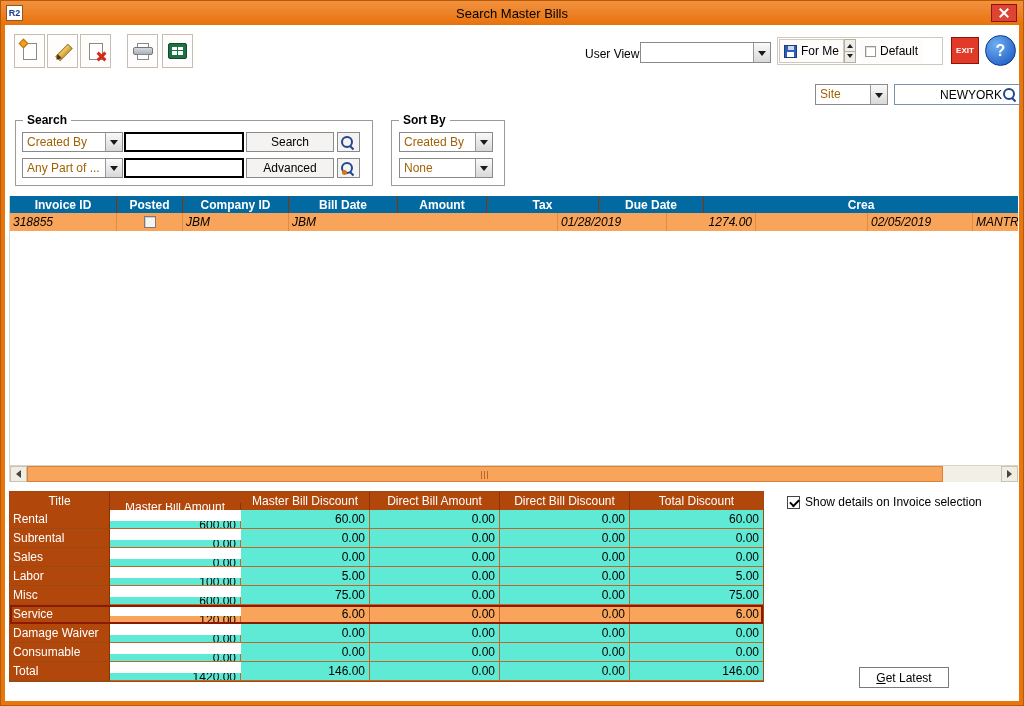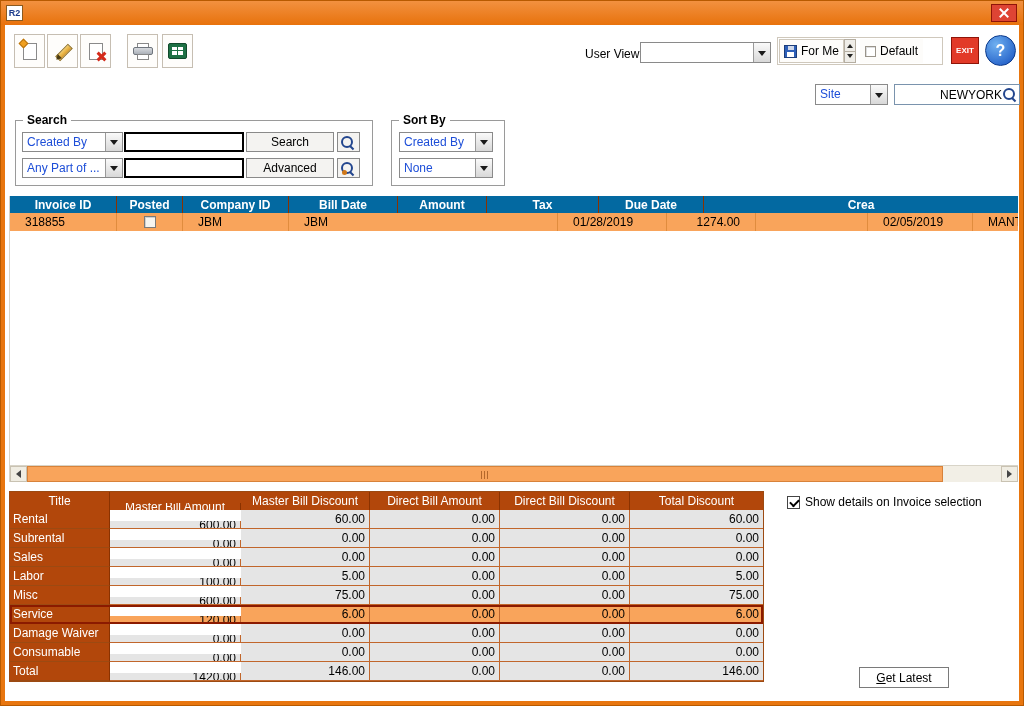--- a/index.html
+++ b/index.html
@@ -60,21 +60,21 @@
   .printer .p-body { position: absolute; top: 4px; left: 0; width: 20px; height: 8px; background: linear-gradient(#d7dade,#aab0b8); border: 1px solid #6f757d; border-radius: 2px; }
   .printer .p-out { position: absolute; top: 11px; left: 4px; width: 12px; height: 6px; background: #fff; border: 1px solid #888; }
   .book { position: relative; width: 19px; height: 16px; background: #1E7145; border: 1px solid #124a2c; border-radius: 2px; }
   .book .b-in { position: absolute; left: 3px; top: 3px; width: 11px; height: 8px; background: #fff; }
   .book .b-v { position: absolute; left: 8px; top: 3px; width: 1px; height: 8px; background: #1E7145; }
   .book .b-h { position: absolute; left: 3px; top: 6px; width: 11px; height: 1px; background: #1E7145; }
 
   
   .uv-label { position: absolute; left: 584px; top: 46px; font-size: 12px; color: #000; }
   .combo { background: #fff; border: 1px solid #8a8a8a; display: flex; align-items: stretch; font-size: 12px; }
-  .combo .txt { flex: 1; padding: 2px 0 0 4px; overflow: hidden; white-space: nowrap; color: #1d4ed8; }
+  .combo .txt { flex: 1; padding: 2px 0 0 4px; overflow: hidden; white-space: nowrap; color: #a16207; }
   .combo .arrow {
     width: 17px; background: linear-gradient(#fafafa, #d8d8d8); border-left: 1px solid #9a9a9a;
     display: flex; align-items: center; justify-content: center;
   }
   .combo .arrow::after { content: ""; border: 4px solid transparent; border-top: 5px solid #1a1a1a; margin-top: 5px; }
   .uv-combo { position: absolute; left: 639px; top: 41px; width: 131px; height: 21px; }
   .tool-panel {
     position: absolute; left: 776px; top: 36px; width: 166px; height: 28px;
     border: 1px solid #cfc8bc; display: flex; align-items: center; padding: 1px; background: #fff;
   }
@@ -130,21 +130,21 @@
   
   .invoice-grid { position: absolute; left: 8px; top: 195px; width: 1009px; height: 286px; overflow: hidden; border-left: 1px solid #d8d4c8; }
   .ig-header { display: flex; height: 17px; background: #0369a1; font-weight: bold; }
   .ig-header .cell {
     color: #fff; font-size: 12px; display: flex; align-items: center; justify-content: center;
     border-right: 1px solid #8a3200; overflow: hidden; white-space: nowrap; flex-shrink: 0; cursor: pointer;
   }
   .ig-row { display: flex; height: 18px; background: #F9A45B; font-size: 12px; cursor: pointer; }
   .ig-row .cell {
     display: flex; align-items: center; border-right: 1px solid #e08c3e; overflow: hidden;
-    white-space: nowrap; padding: 0 15px; flex-shrink: 0; color: #000;
+    white-space: nowrap; padding: 0 3px; flex-shrink: 0; color: #000; font-style: italic;
   }
   .ig-c0 { width: 107px; } .ig-c1 { width: 66px; justify-content: center; }
   .ig-c2 { width: 106px; } .ig-c3 { width: 269px; } .ig-c4 { width: 109px; }
   .ig-c5 { width: 89px; } .ig-c6 { width: 112px; } .ig-c7 { width: 105px; }
   .ig-c8 { flex: 1 1 auto; min-width: 0; border-right: none !important; }
   .num { justify-content: flex-end !important; }
   .posted-box { width: 12px; height: 12px; background: #f6f4ef; border: 1px solid #7a7a7a; box-shadow: inset 1px 1px 0 #cfcfcf; }
   .ig-body { height: 234px; background: #fff; }
   
   .hscroll { position: absolute; left: 0; bottom: 0; width: 100%; height: 17px; background: #f2efe6; display: flex; border-top: 1px solid #d8d4c8; }
@@ -167,21 +167,21 @@
   .dg-header .cell {
     color: #fff; font-size: 12px; display: flex; align-items: center; justify-content: center;
     border-right: 1px solid #8a3200; flex-shrink: 0; overflow: hidden; white-space: nowrap;
   }
   .dg-row { display: flex; height: 19px; font-size: 12px; position: relative; cursor: pointer; }
   .dg-title {
     background: #B2470B; color: #fff; display: flex; align-items: center; padding-left: 3px;
     border-bottom: 1px solid #9c4a12; border-right: 1px solid #8a3200; flex-shrink: 0; overflow: hidden; white-space: nowrap;
   }
   .dg-val {
-    background: #e5e5e5; color: #000; display: flex; align-items: center; justify-content: flex-end;
+    background: #5eead4; color: #000; display: flex; align-items: center; justify-content: flex-end;
     padding-right: 4px; border-right: 1px solid #C1662B; border-bottom: 1px solid #C1662B; flex-shrink: 0; overflow: hidden;
   }
   .dg-c0 { width: 100px; } .dg-c1 { width: 131px; margin-top: 11px; } .dg-c2 { width: 129px; }
   .dg-c3 { width: 130px; } .dg-c4 { width: 130px; } .dg-c5 { width: 133px; border-right: none !important; }
   .dg-row.selected .dg-val { background: #F9A45B; }
   .dg-row.selected { outline: 2px solid #8B1A00; outline-offset: -2px; z-index: 2; }
 
   
   .show-details { position: absolute; left: 786px; top: 494px; display: flex; align-items: center; gap: 5px; font-size: 12px; cursor: pointer; }
   .checkbox { width: 13px; height: 13px; background: #fff; border: 1px solid #444; position: relative; flex: 0 0 13px; }
@@ -192,20 +192,21 @@
   .get-latest { position: absolute; left: 858px; top: 666px; width: 90px; height: 21px; background: #fff; border: 1px solid #7a7a7a; }
   .underline { text-decoration: underline; }
 </style>
 </head>
 <body>
 
 <div class="window">
 
   <div class="titlebar">
     <div class="app-icon">R2</div>
+    <div class="titlebar-text">Search Master Bills</div>
     <div class="close-btn">
       <span class="close-x"></span>
     </div>
   </div>
 
   <div class="tbtn" style="left:13px">
     <span class="doc">
         <span class="sparkle"></span>
       </span>
   </div>

